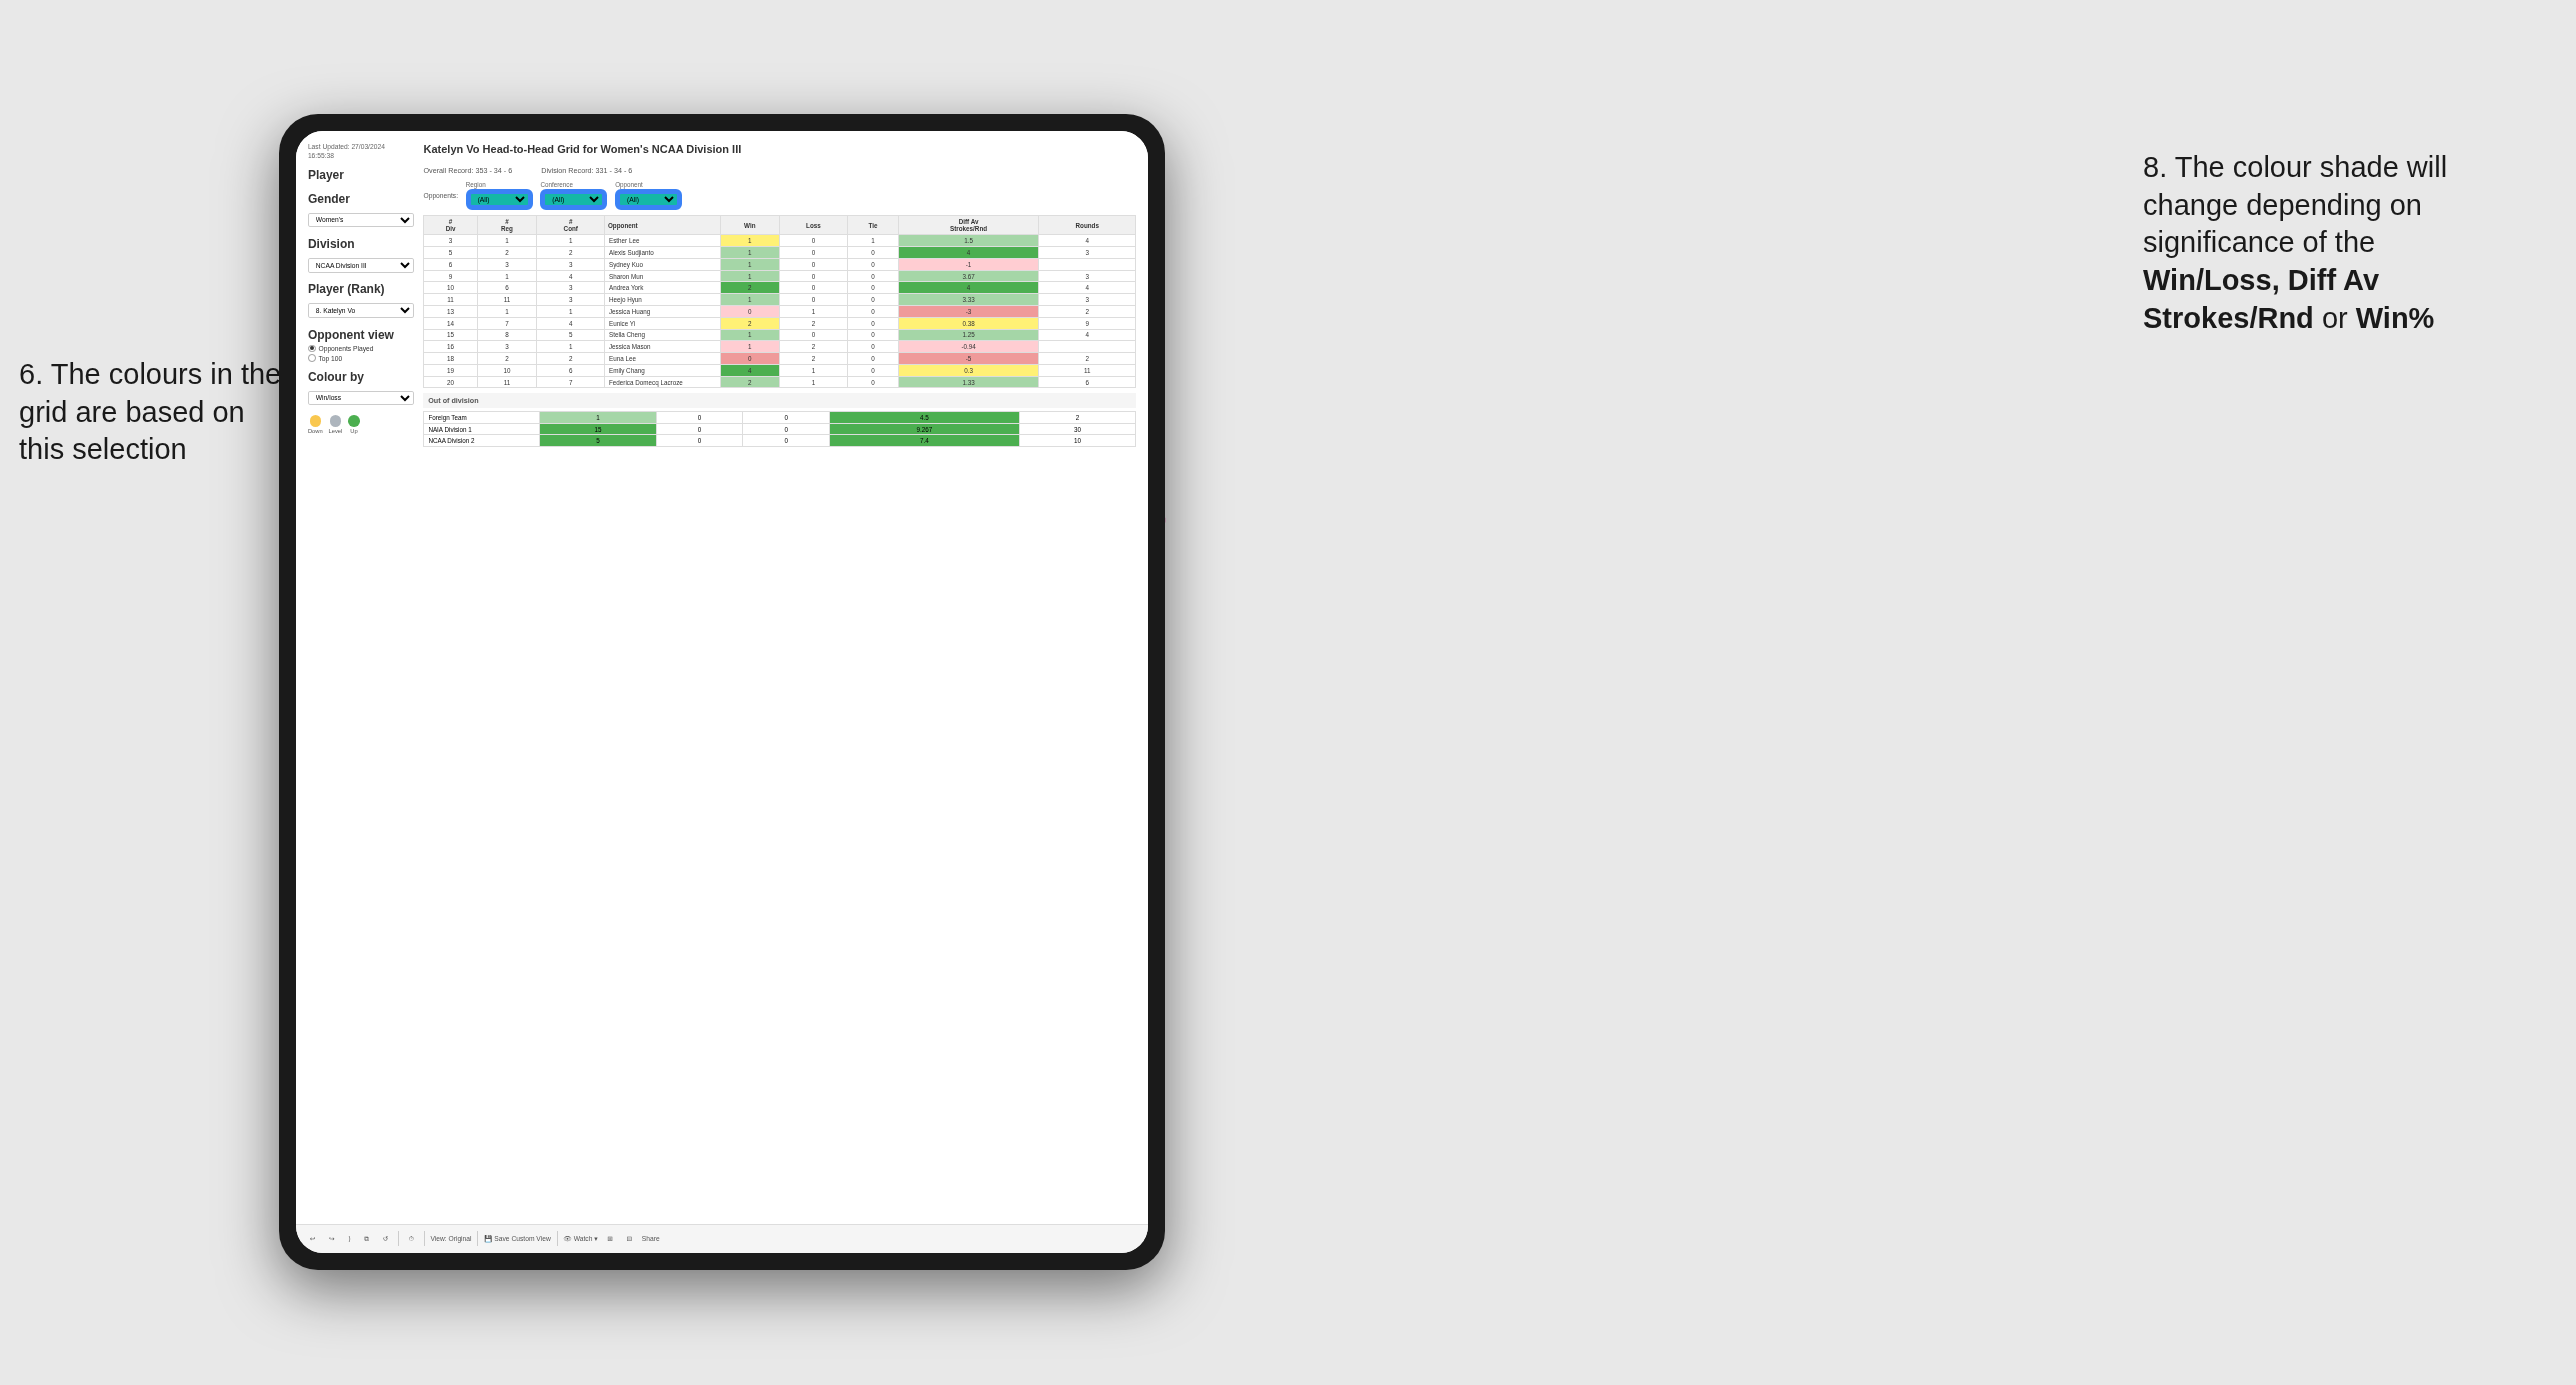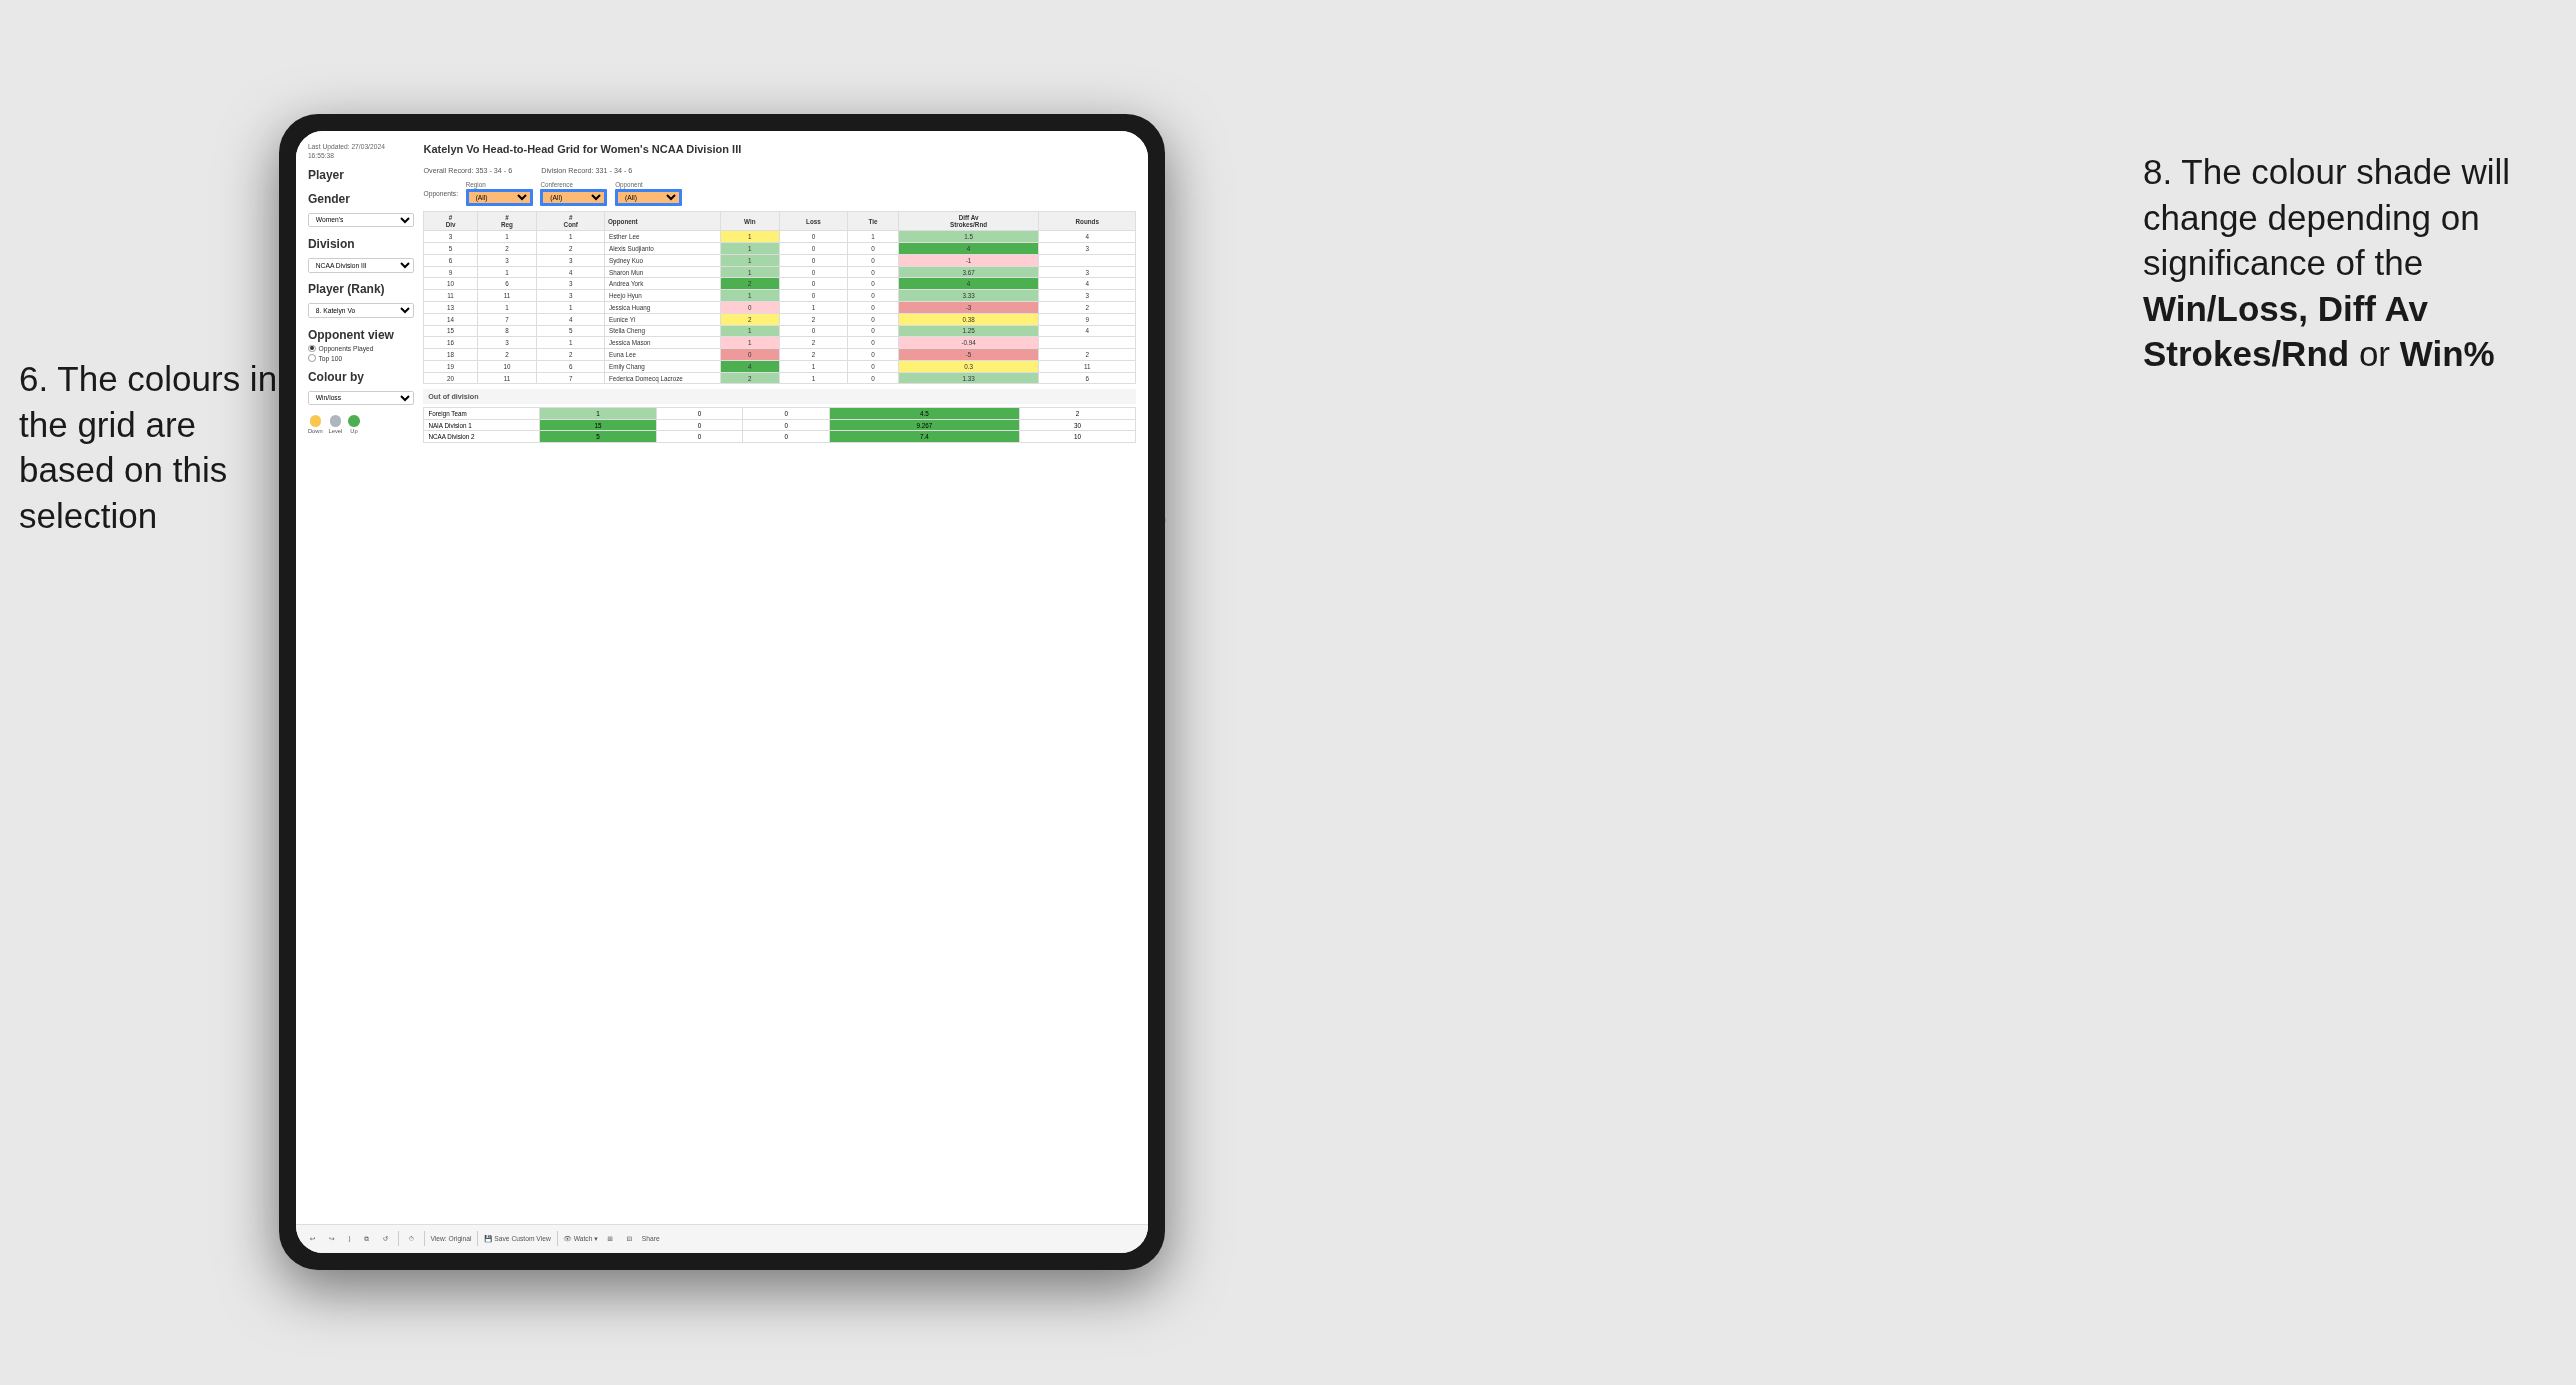--- a/index.html
+++ b/index.html
@@ -227,23 +227,23 @@
       flex-direction: column;
       gap: 1px;
     }
     .filter-label {
       font-size: 6.3px;
       color: #666;
     }
     .filter-select {
       font-size: 6.7px;
       padding: 1px 2.9px;
-      border: 3px solid #3b82f6;
-      border-radius: 1px;
-      background: #fdba74;
+      border: 5px solid #3b82f6;
+      border-radius: 6px;
+      background: #14b8a6;
       width: 67px;
     }
 
     
     .data-table {
       width: 100%;
       border-collapse: collapse;
       font-size: 6.7px;
     }
     .data-table th {
@@ -303,21 +303,21 @@
       font-size: 6.7px;
       color: #555;
       display: flex;
       align-items: center;
       gap: 1.9px;
     }
 
     
     .annotation {
       position: absolute;
-      font-size: 35px;
+      font-size: 29px;
       color: #1a1a1a;
       line-height: 1.3;
     }
     .annotation-left {
       left: 19px;
       top: 356px;
       width: 270px;
     }
     .annotation-right {
       right: 29px;

